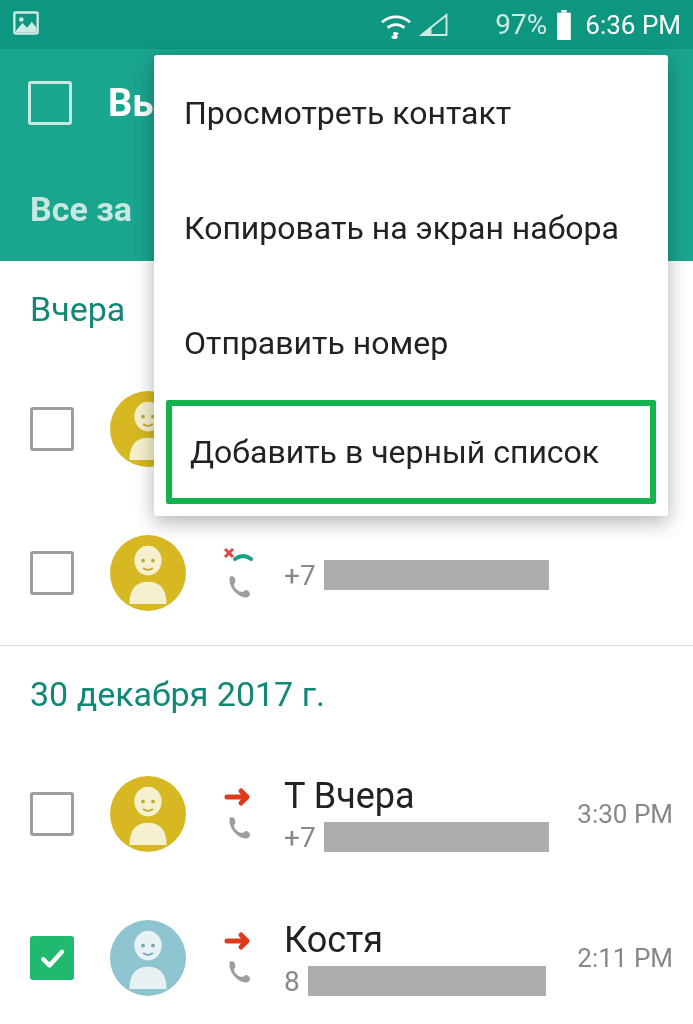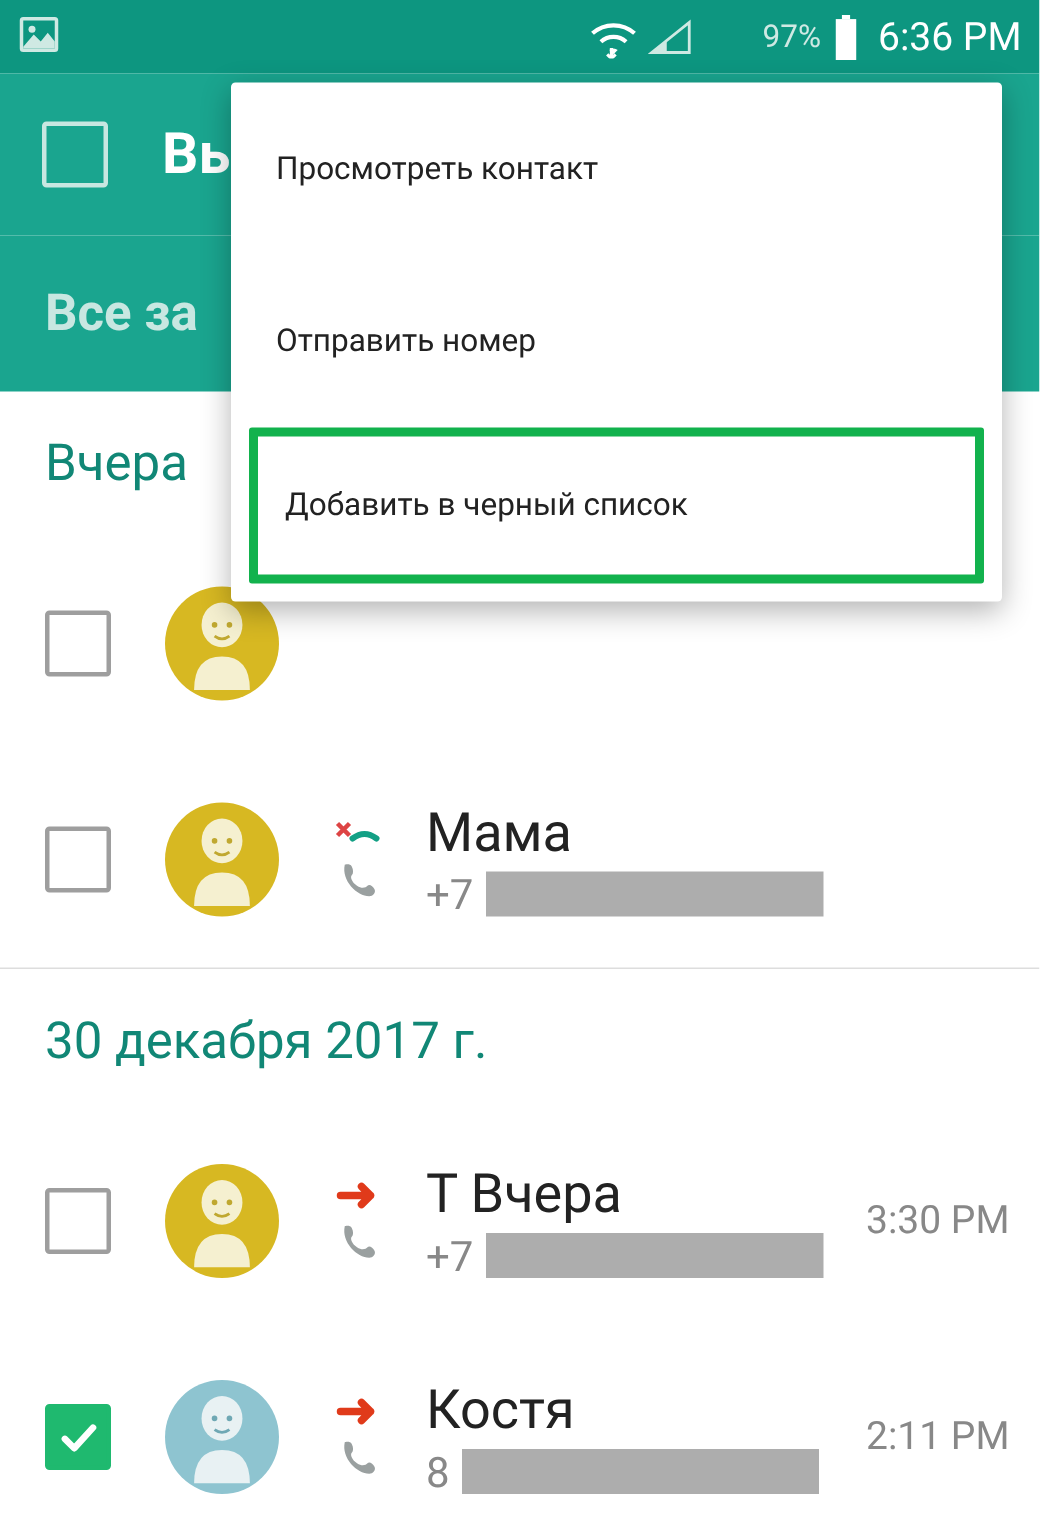--- a/index.html
+++ b/index.html
@@ -3,21 +3,21 @@
   <meta charset="utf-8">
   <style>
     * { margin: 0; padding: 0; box-sizing: border-box; }
     html, body { width: 693px; height: 1024px; overflow: hidden; font-family: Roboto, Arial, sans-serif; background: #fff; }
     
     
     .status-bar { height: 49px; background: #0d9680; display: flex; align-items: center; padding: 0 12px; color: #fff; }
     .status-left { flex: 0 0 auto; }
     .status-right { margin-left: auto; display: flex; align-items: center; gap: 6px; }
     .status-icon { display: inline-flex; align-items: center; justify-content: center; }
-    .battery-pct { color: #cfe9e3; font-size: 21px; margin-right: 2px; margin-left: 40px; }
+    .battery-pct { color: #cfe9e3; font-size: 28px; margin-right: 2px; margin-left: 40px; }
     .clock { color: #fff; font-size: 26px; font-weight: 400; margin-left: 6px; }
     
     
     .toolbar { height: 108px; background: #1aa58f; display: flex; align-items: center; padding: 0 28px; position: relative; }
     .select-all-box { width: 44px; height: 44px; border: 3px solid #c8e7e1; border-radius: 3px; margin-right: 36px; }
     .title { color: #fff; font-size: 38px; font-weight: 700; }
     
     
     .tab-row { height: 104px; background: #1aa58f; display: flex; align-items: center; padding: 0 20px; }
     .tab { color: #c8e7e1; font-size: 34px; padding: 0 10px; font-weight: bold; }
@@ -40,21 +40,21 @@
     .phone-line { display: flex; align-items: center; margin-top: 4px; }
     .phone-prefix { font-size: 28px; color: #888; margin-right: 8px; }
     .redacted { height: 30px; background: #adadad; flex: 0 0 auto; }
     .time { color: #888; font-size: 26px; margin-left: auto; white-space: nowrap; padding-left: 14px; }
     
     
     .divider { height: 1px; background: #ddd; }
     
     
     .context-menu { position: absolute; left: 154px; top: 55px; width: 514px; background: #fff; border-radius: 3px; box-shadow: 0 6px 20px rgba(0,0,0,0.3); z-index: 10; }
-    .menu-item { height: 115px; display: flex; align-items: center; padding: 0 30px; font-size: 21px; color: #222; }
+    .menu-item { height: 115px; display: flex; align-items: center; padding: 0 30px; font-size: 32px; color: #222; }
     .menu-item.highlighted { border: 6px solid #12b24d; border-radius: 2px; margin: 0 12px 12px; height: 104px; padding: 0 18px; }
     
     
     .wifi-svg, .signal-svg, .battery-svg, .picture-svg { display: block; }
   </style>
 </head>
 <body>
 
 <div class="status-bar">
   <div class="status-left">
@@ -137,21 +137,20 @@
   <div class="call-icons">
     <svg width="34" height="22" viewBox="0 0 34 22">
         <path d="M4 4 L12 12 M4 12 L12 4" stroke="#d44" stroke-width="3"></path>
         <path d="M14 14 Q22 8 30 14" stroke="#13a085" stroke-width="4" fill="none" stroke-linecap="round"></path>
       </svg>
     <svg width="28" height="28" viewBox="0 0 24 24">
         <path d="M5 3 C5 3 8 2 9 4 C10 6 10 8 9 9 C8 10 9 13 12 15 C15 17 17 16 18 15 C19 14 21 15 22 17 C23 19 21 21 19 21 C12 21 3 12 5 3 Z" fill="#9aa0a0"></path>
       </svg>
   </div>
   <div class="call-info">
-    <span class="contact-name">Мама</span>
     <div class="phone-line">
       <span class="phone-prefix">+7</span>
       <span class="redacted" style="width:225px"></span>
     </div>
   </div>
 </div>
 
 <div class="divider"></div>
 
 <div class="section-header">
@@ -216,15 +215,16 @@
     <div class="phone-line">
       <span class="phone-prefix">8</span>
       <span class="redacted" style="width:238px"></span>
     </div>
   </div>
   <span class="time">2:11 PM</span>
 </div>
 
 <div class="context-menu">
   <div class="menu-item">Просмотреть контакт</div>
+  <div class="menu-item">Копировать на экран набора</div>
   <div class="menu-item">Отправить номер</div>
   <div class="menu-item highlighted">Добавить в черный список</div>
 </div>
 
 </body></html>

